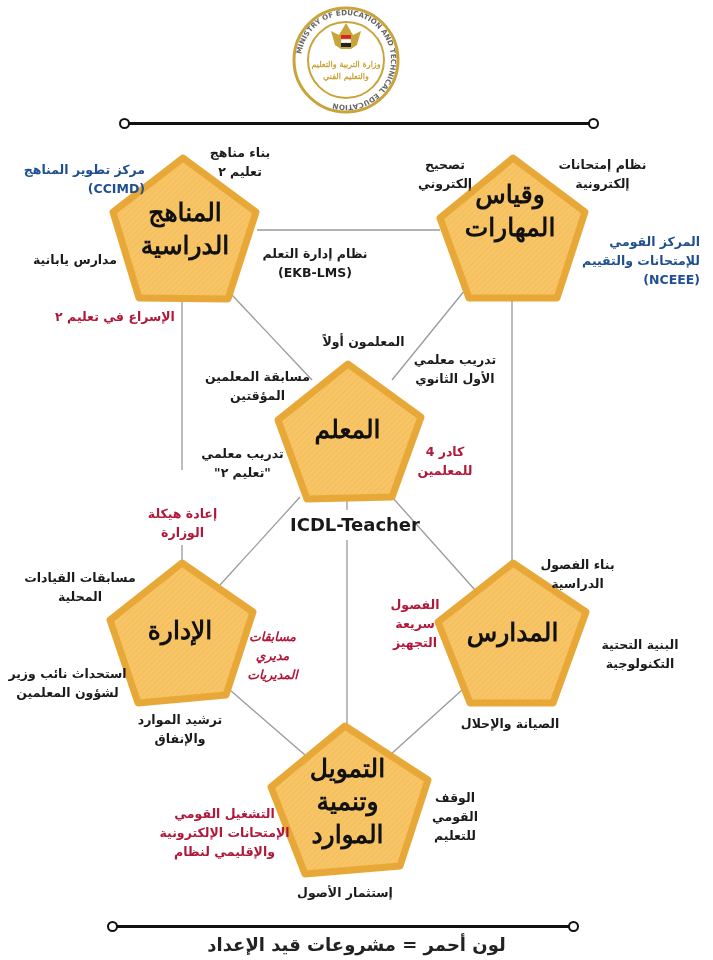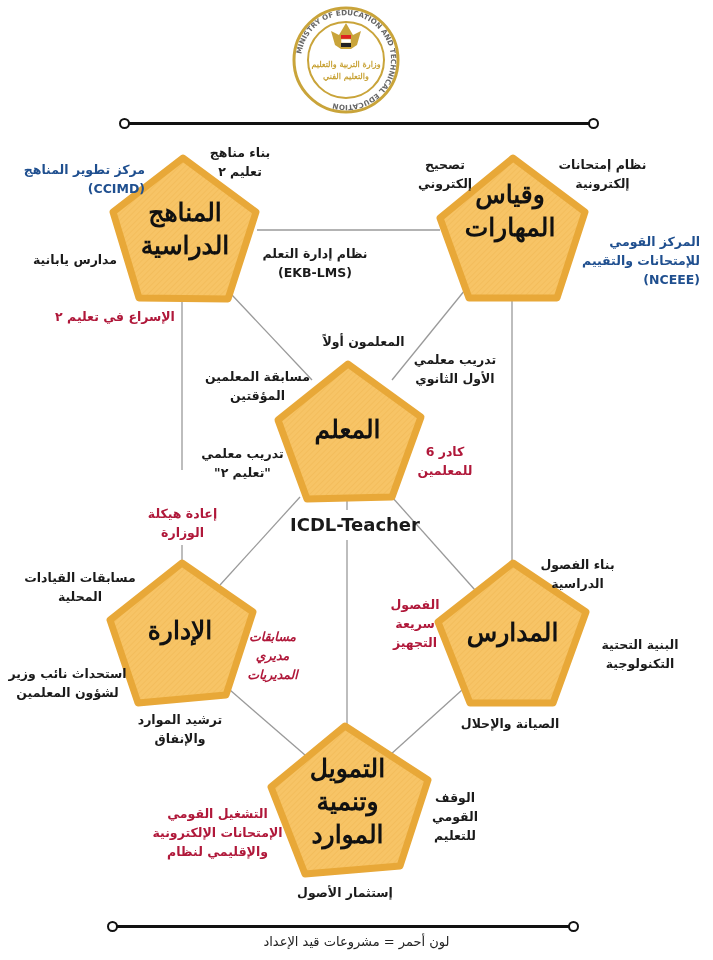--- a/index.html
+++ b/index.html
@@ -5,21 +5,21 @@
   html, body { margin:0; padding:0; background:#ffffff; }
   body { width:713px; height:960px; position:relative; overflow:hidden; font-family:"DejaVu Sans", sans-serif; }
   .logo { position:absolute; left:291px; top:5px; width:110px; height:110px; }
   .divider { position:absolute; height:3px; background:#111; }
   .divider .dot { position:absolute; top:-4px; width:7px; height:7px; border:2px solid #111; border-radius:50%; background:#fff; }
   svg.diagram { position:absolute; left:0; top:0; }
   .lbl { position:absolute; text-align:center; font-weight:bold; font-size:12.5px; line-height:19px; color:#1a1a1a; direction:rtl; white-space:nowrap; }
   .lbl.blue { color:#1f4f8f;text-align:right; }
   .lbl.red { color:#b0183a; }
   .title { position:absolute; text-align:center; font-weight:bold; font-size:25px; line-height:33px; color:#111; direction:rtl; white-space:nowrap; font-family:"DejaVu Serif", serif; }
-  .footer { position:absolute; left:0; width:713px; top:934px; text-align:center; font-weight:normal; font-size:13px; color:#222; direction:rtl; }
+  .footer { position:absolute; left:0; width:713px; top:934px; text-align:center; font-weight:bold; font-size:18px; color:#222; direction:rtl; }
 </style>
 </head>
 <body>
 
 <svg class="logo" viewBox="0 0 110 110">
   <circle cx="55" cy="55" r="52" fill="#fff" stroke="#c9a43a" stroke-width="3"></circle>
   <circle cx="55" cy="55" r="38" fill="#fff" stroke="#c9a43a" stroke-width="2"></circle>
   <defs>
     <path id="ringPath" d="M 55,55 m -45,0 a 45,45 0 1,1 90,0 a 45,45 0 1,1 -90,0"></path>
   </defs>
@@ -146,21 +146,21 @@
 </div>
 <div class="lbl" style="left:205px; top:367px; width:105px;">
   <div>مسابقة المعلمين</div>
   <div>المؤقتين</div>
 </div>
 <div class="lbl" style="left:200px; top:444px; width:85px;">
   <div>تدريب معلمي</div>
   <div>"تعليم ٢"</div>
 </div>
 <div class="lbl red" style="left:410px; top:442px; width:70px;">
-  <div>كادر 6</div>
+  <div>كادر 4</div>
   <div>للمعلمين</div>
 </div>
 <div class="lbl" style="left:290px; top:515px; width:115px; direction:ltr; font-size:18px;">
   <div>ICDL-Teacher</div>
 </div>
 
 <div class="title" style="left:115px; top:614px; width:130px;">
   <div>الإدارة</div>
 </div>
 <div class="lbl red" style="left:140px; top:504px; width:85px;">
@@ -203,21 +203,21 @@
 </div>
 <div class="lbl" style="left:455px; top:714px; width:110px;">
   <div>الصيانة والإحلال</div>
 </div>
 
 <div class="title" style="left:285px; top:752px; width:125px;">
   <div>التمويل</div>
   <div>وتنمية</div>
   <div>الموارد</div>
 </div>
-<div class="lbl red" style="left:145px; top:804px; width:145px;">
+<div class="lbl red" style="left:152px; top:804px; width:145px;">
   <div>التشغيل القومي</div>
   <div>الإمتحانات الإلكترونية</div>
   <div>والإقليمي لنظام</div>
 </div>
 <div class="lbl" style="left:425px; top:788px; width:60px;">
   <div>الوقف</div>
   <div>القومي</div>
   <div>للتعليم</div>
 </div>
 <div class="lbl" style="left:290px; top:883px; width:110px;">

